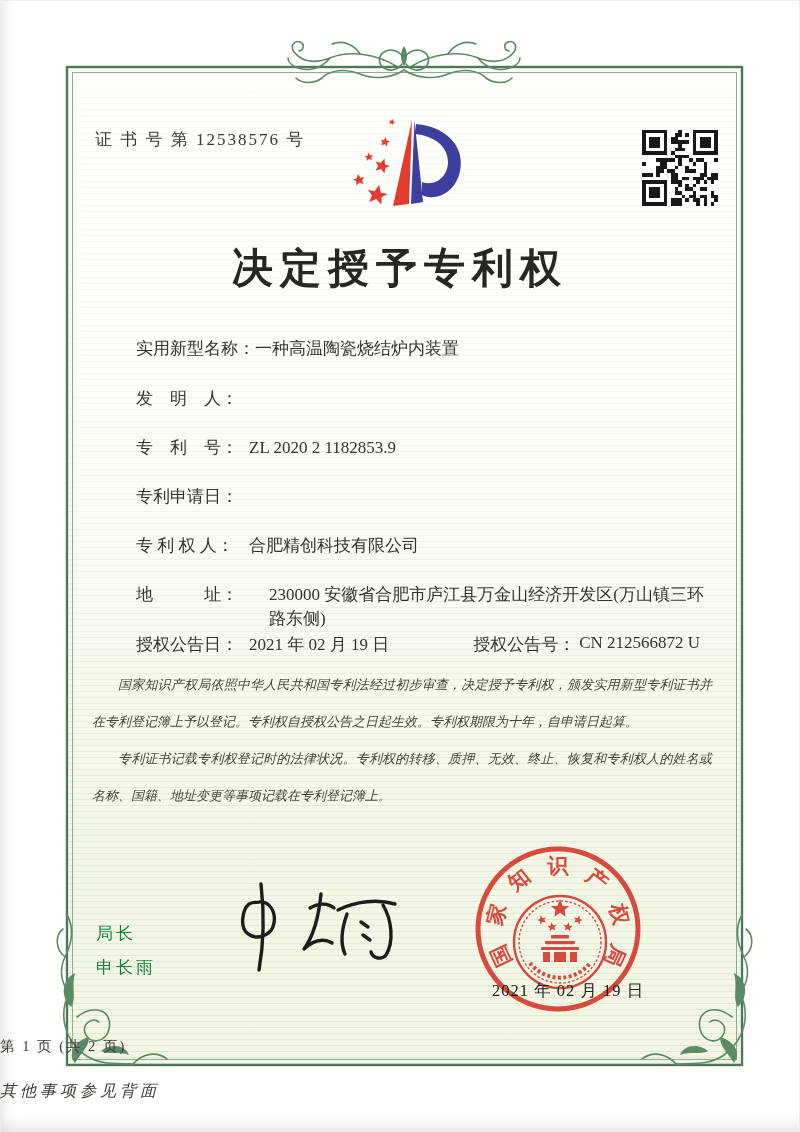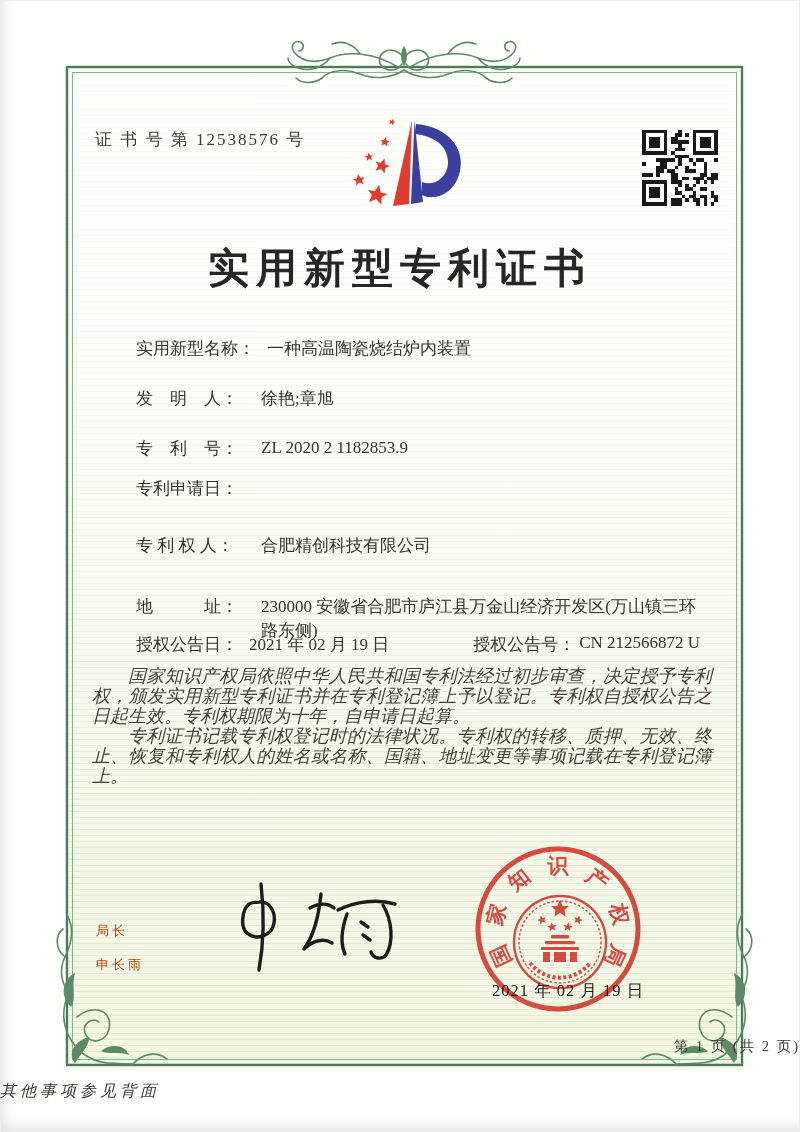--- a/index.html
+++ b/index.html
@@ -16,29 +16,29 @@
     -webkit-mask-image:linear-gradient(to bottom,rgba(0,0,0,.28) 0%,rgba(0,0,0,.45) 35%,rgba(0,0,0,.95) 72%,#000 100%);
     mask-image:linear-gradient(to bottom,rgba(0,0,0,.28) 0%,rgba(0,0,0,.45) 35%,rgba(0,0,0,.95) 72%,#000 100%);
   }
   .abs{position:absolute;}
   .cert-number{left:95px;top:128px;font-size:17px;letter-spacing:2px;color:#3a3a33;}
   .title{left:100px;top:241px;width:600px;text-align:center;font-size:41px;font-weight:700;
          letter-spacing:7px;color:#262622;}
   .fields{left:95px;top:337px;width:620px;font-size:17px;color:#34342e;}
   .frow{display:flex;align-items:flex-start;position:absolute;left:0;width:620px;}
   .frow .lab{flex:0 0 113px;white-space:nowrap;margin-left:41px;}
-  .frow .val{flex:1;line-height:24px;margin-left:12px;}
+  .frow .val{flex:1;line-height:24px;}
   .addr .val{max-width:436px;}
   .grant .lab2{margin-left:84px;white-space:nowrap;}
-  .paras{left:92px;top:666px;width:620px;font-size:18px;line-height:20px;color:#45413a;
+  .paras{left:92px;top:666px;width:620px;font-size:13px;line-height:37px;color:#45413a;
          font-style:italic;text-align:justify;}
   .paras p{margin:0;text-indent:2em;}
-  .officer{left:96px;font-size:13px;letter-spacing:3px;color:#c2410c;text-align:right;}
+  .officer{left:96px;font-size:17px;letter-spacing:3px;color:#15803d;text-align:right;}
   .seal-date{left:492px;top:980px;font-size:16.5px;letter-spacing:1px;color:#1c1c1a;z-index:6;}
-  .footer{left:0;top:1037px;width:800px;text-align:right;font-size:14.5px;letter-spacing:2px;color:#3a3a33;}
+  .footer{left:0;top:1037px;width:800px;text-align:left;font-size:14.5px;letter-spacing:2px;color:#3a3a33;}
   .back-note{left:0;top:1081px;width:800px;font-size:16px;letter-spacing:4px;
              font-style:italic;color:#3c3c35;}
   .seal-svg{left:472px;top:843px;opacity:.9;z-index:5;}
   .sig-svg{left:215px;top:870px;z-index:4;}
   .logo-svg{left:348px;top:114px;}
   .qr-svg{left:642px;top:128px;}
   .frame-svg{left:0;top:0;}
 </style>
 </head>
 <body>
@@ -221,43 +221,42 @@
         <rect x="2" y="2" width="3" height="3" fill="#191919"></rect>
         <rect x="14" y="0" width="7" height="7" fill="#191919"></rect>
         <rect x="15" y="1" width="5" height="5" fill="#fff"></rect>
         <rect x="16" y="2" width="3" height="3" fill="#191919"></rect>
         <rect x="0" y="14" width="7" height="7" fill="#191919"></rect>
         <rect x="1" y="15" width="5" height="5" fill="#fff"></rect>
         <rect x="2" y="16" width="3" height="3" fill="#191919"></rect>
       </g>
   </svg>
 
-  <div class="abs title">实用新型专利证书</div>
+  <div class="abs title">决定授予专利权</div>
 
   <div class="abs fields">
     <div class="frow" style="top:0;">
       <span class="lab">实用新型名称：</span>
       <span class="val">一种高温陶瓷烧结炉内装置</span>
     </div>
     <div class="frow" style="top:50px;">
       <span class="lab">发　明　人：</span>
-      <span class="val">徐艳;章旭</span>
-    </div>
-    <div class="frow" style="top:99px;align-items:center;">
+    </div>
+    <div class="frow" style="top:99px;">
       <span class="lab">专　利　号：</span>
       <span class="val">ZL 2020 2 1182853.9</span>
     </div>
-    <div class="frow" style="top:140px;flex-direction:column;">
+    <div class="frow" style="top:148px;flex-direction:column;">
       <span class="lab">专利申请日：</span>
     </div>
     <div class="frow" style="top:197px;">
       <span class="lab">专 利 权 人：</span>
       <span class="val">合肥精创科技有限公司</span>
     </div>
-    <div class="frow addr" style="top:258px;">
+    <div class="frow addr" style="top:246px;gap:20px;">
       <span class="lab">地　　　址：</span>
       <span class="val">230000 安徽省合肥市庐江县万金山经济开发区(万山镇三环路东侧)</span>
     </div>
     <div class="frow grant" style="top:296px;">
       <span class="lab">授权公告日：</span>
       <span>2021 年 02 月 19 日</span>
       <span class="lab2">授权公告号：</span>
       <span style="margin-left:4px;">CN 212566872 U</span>
     </div>
   </div>

